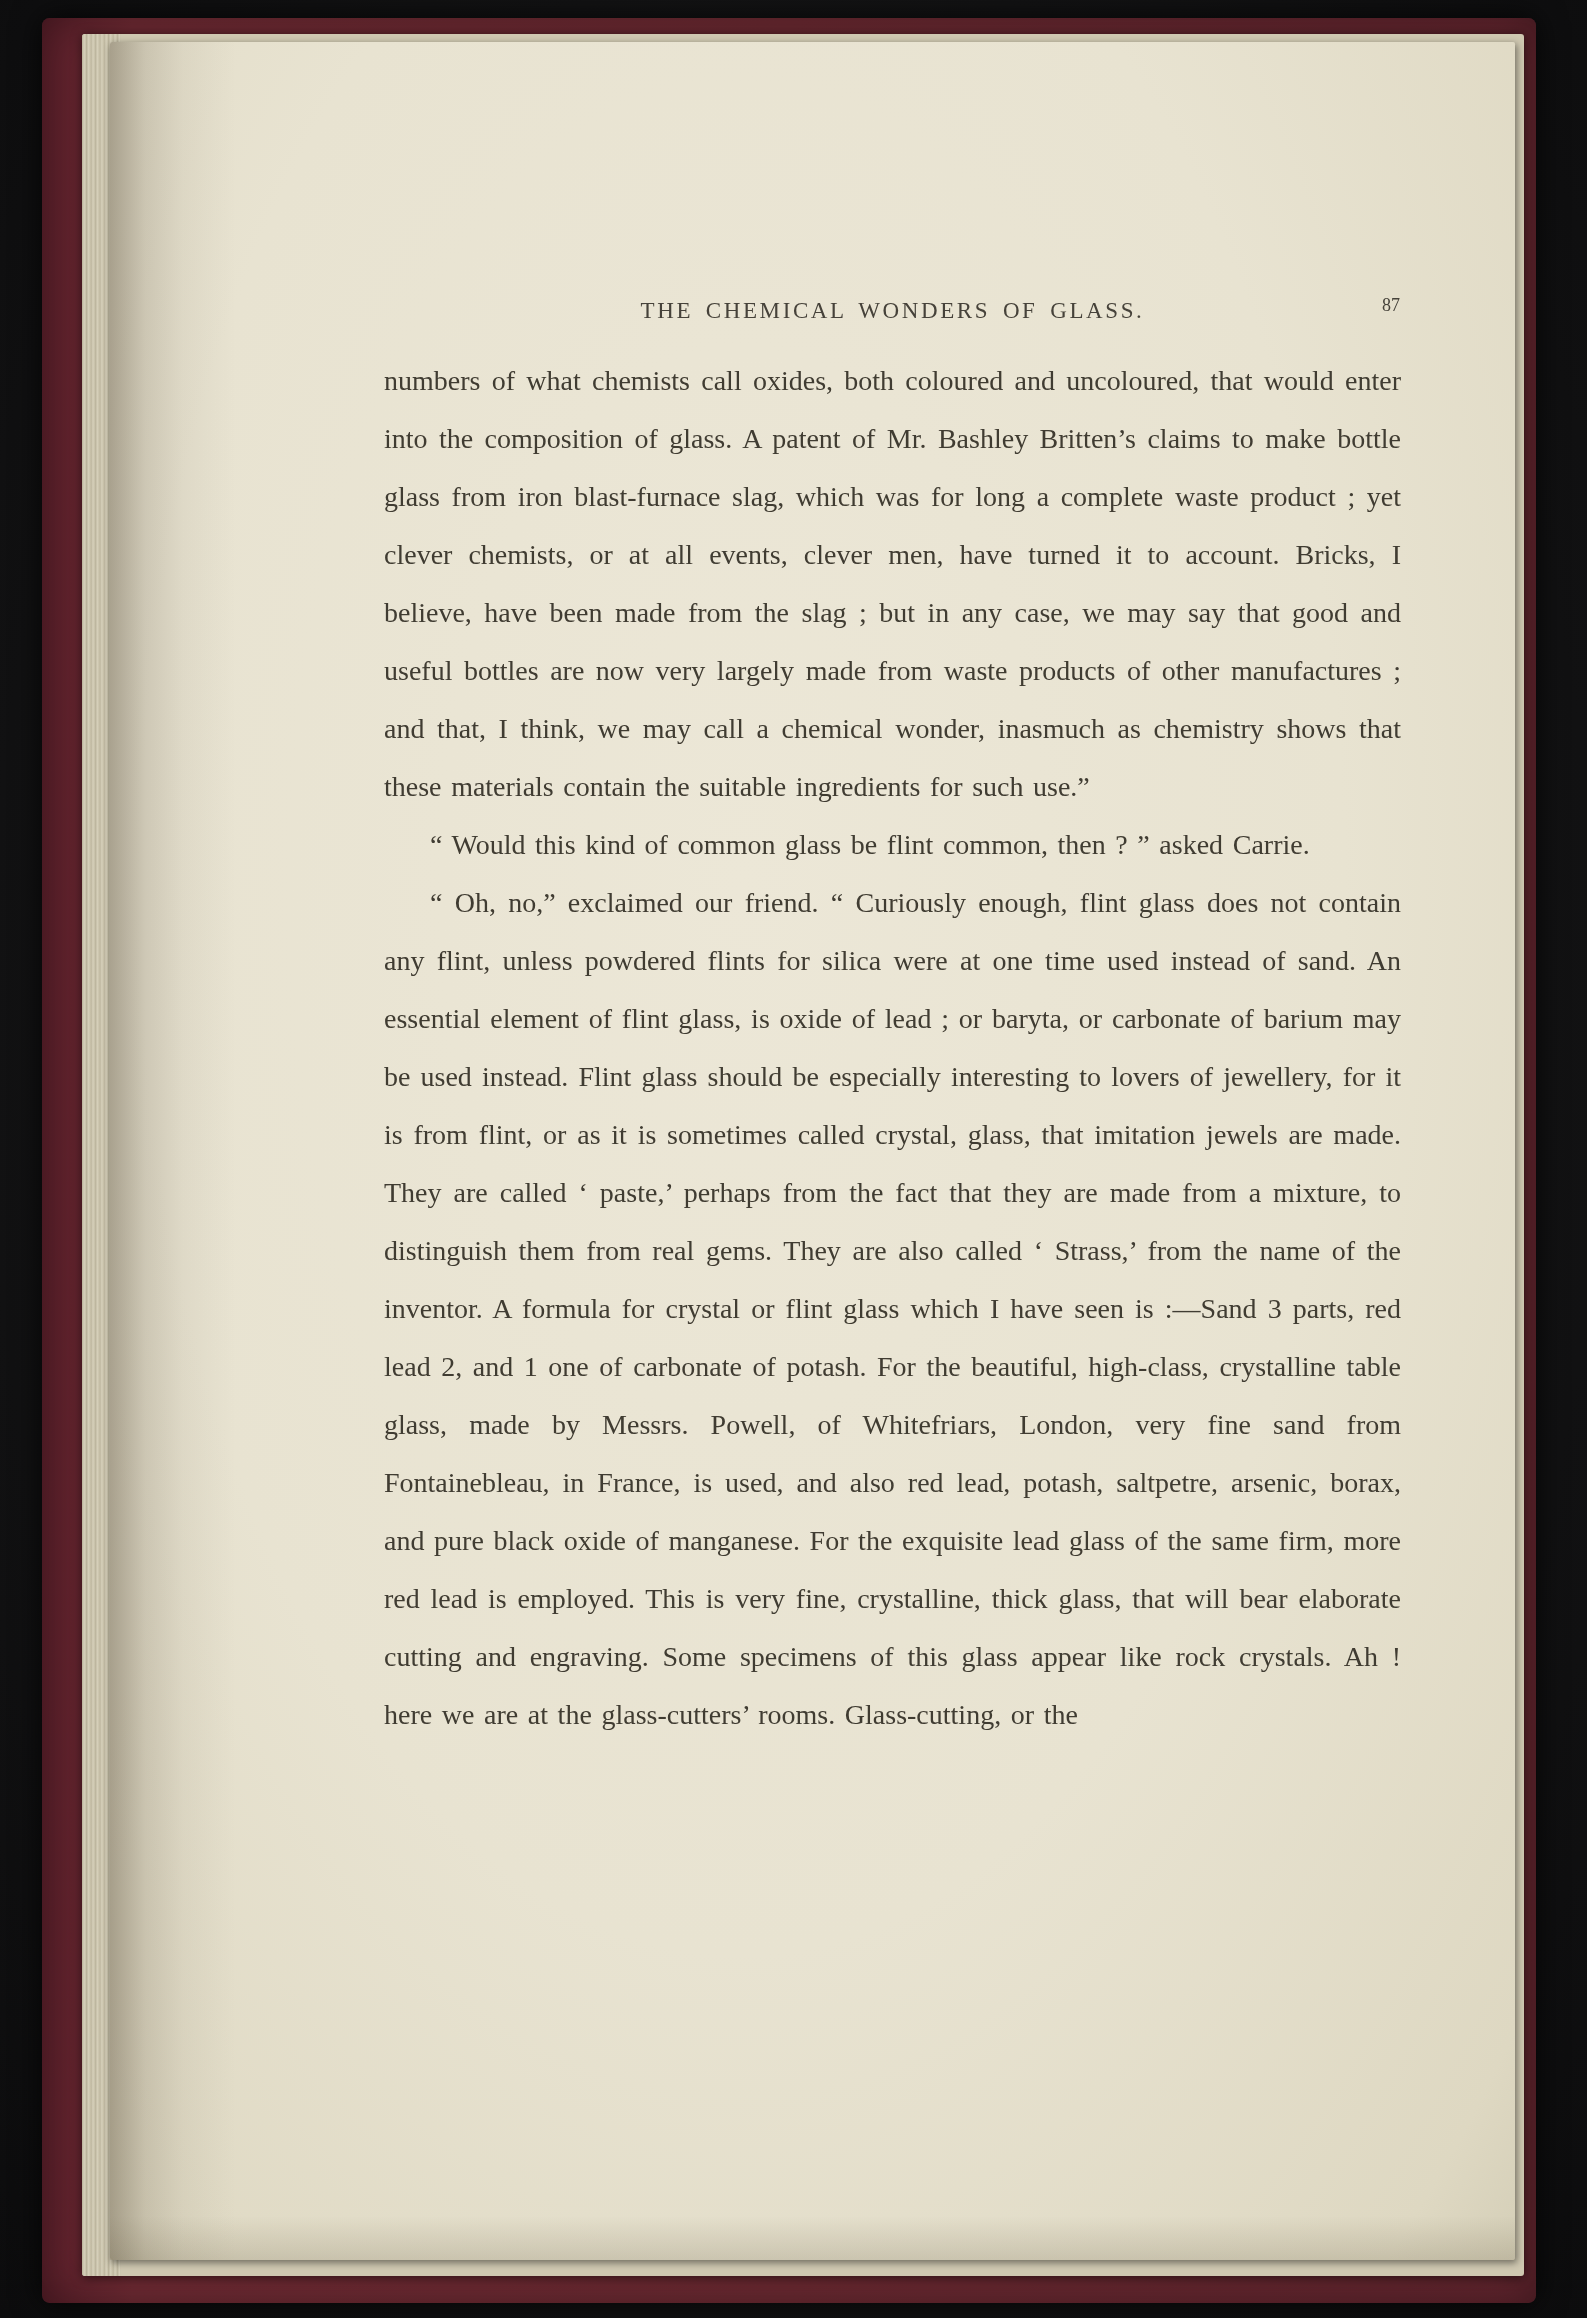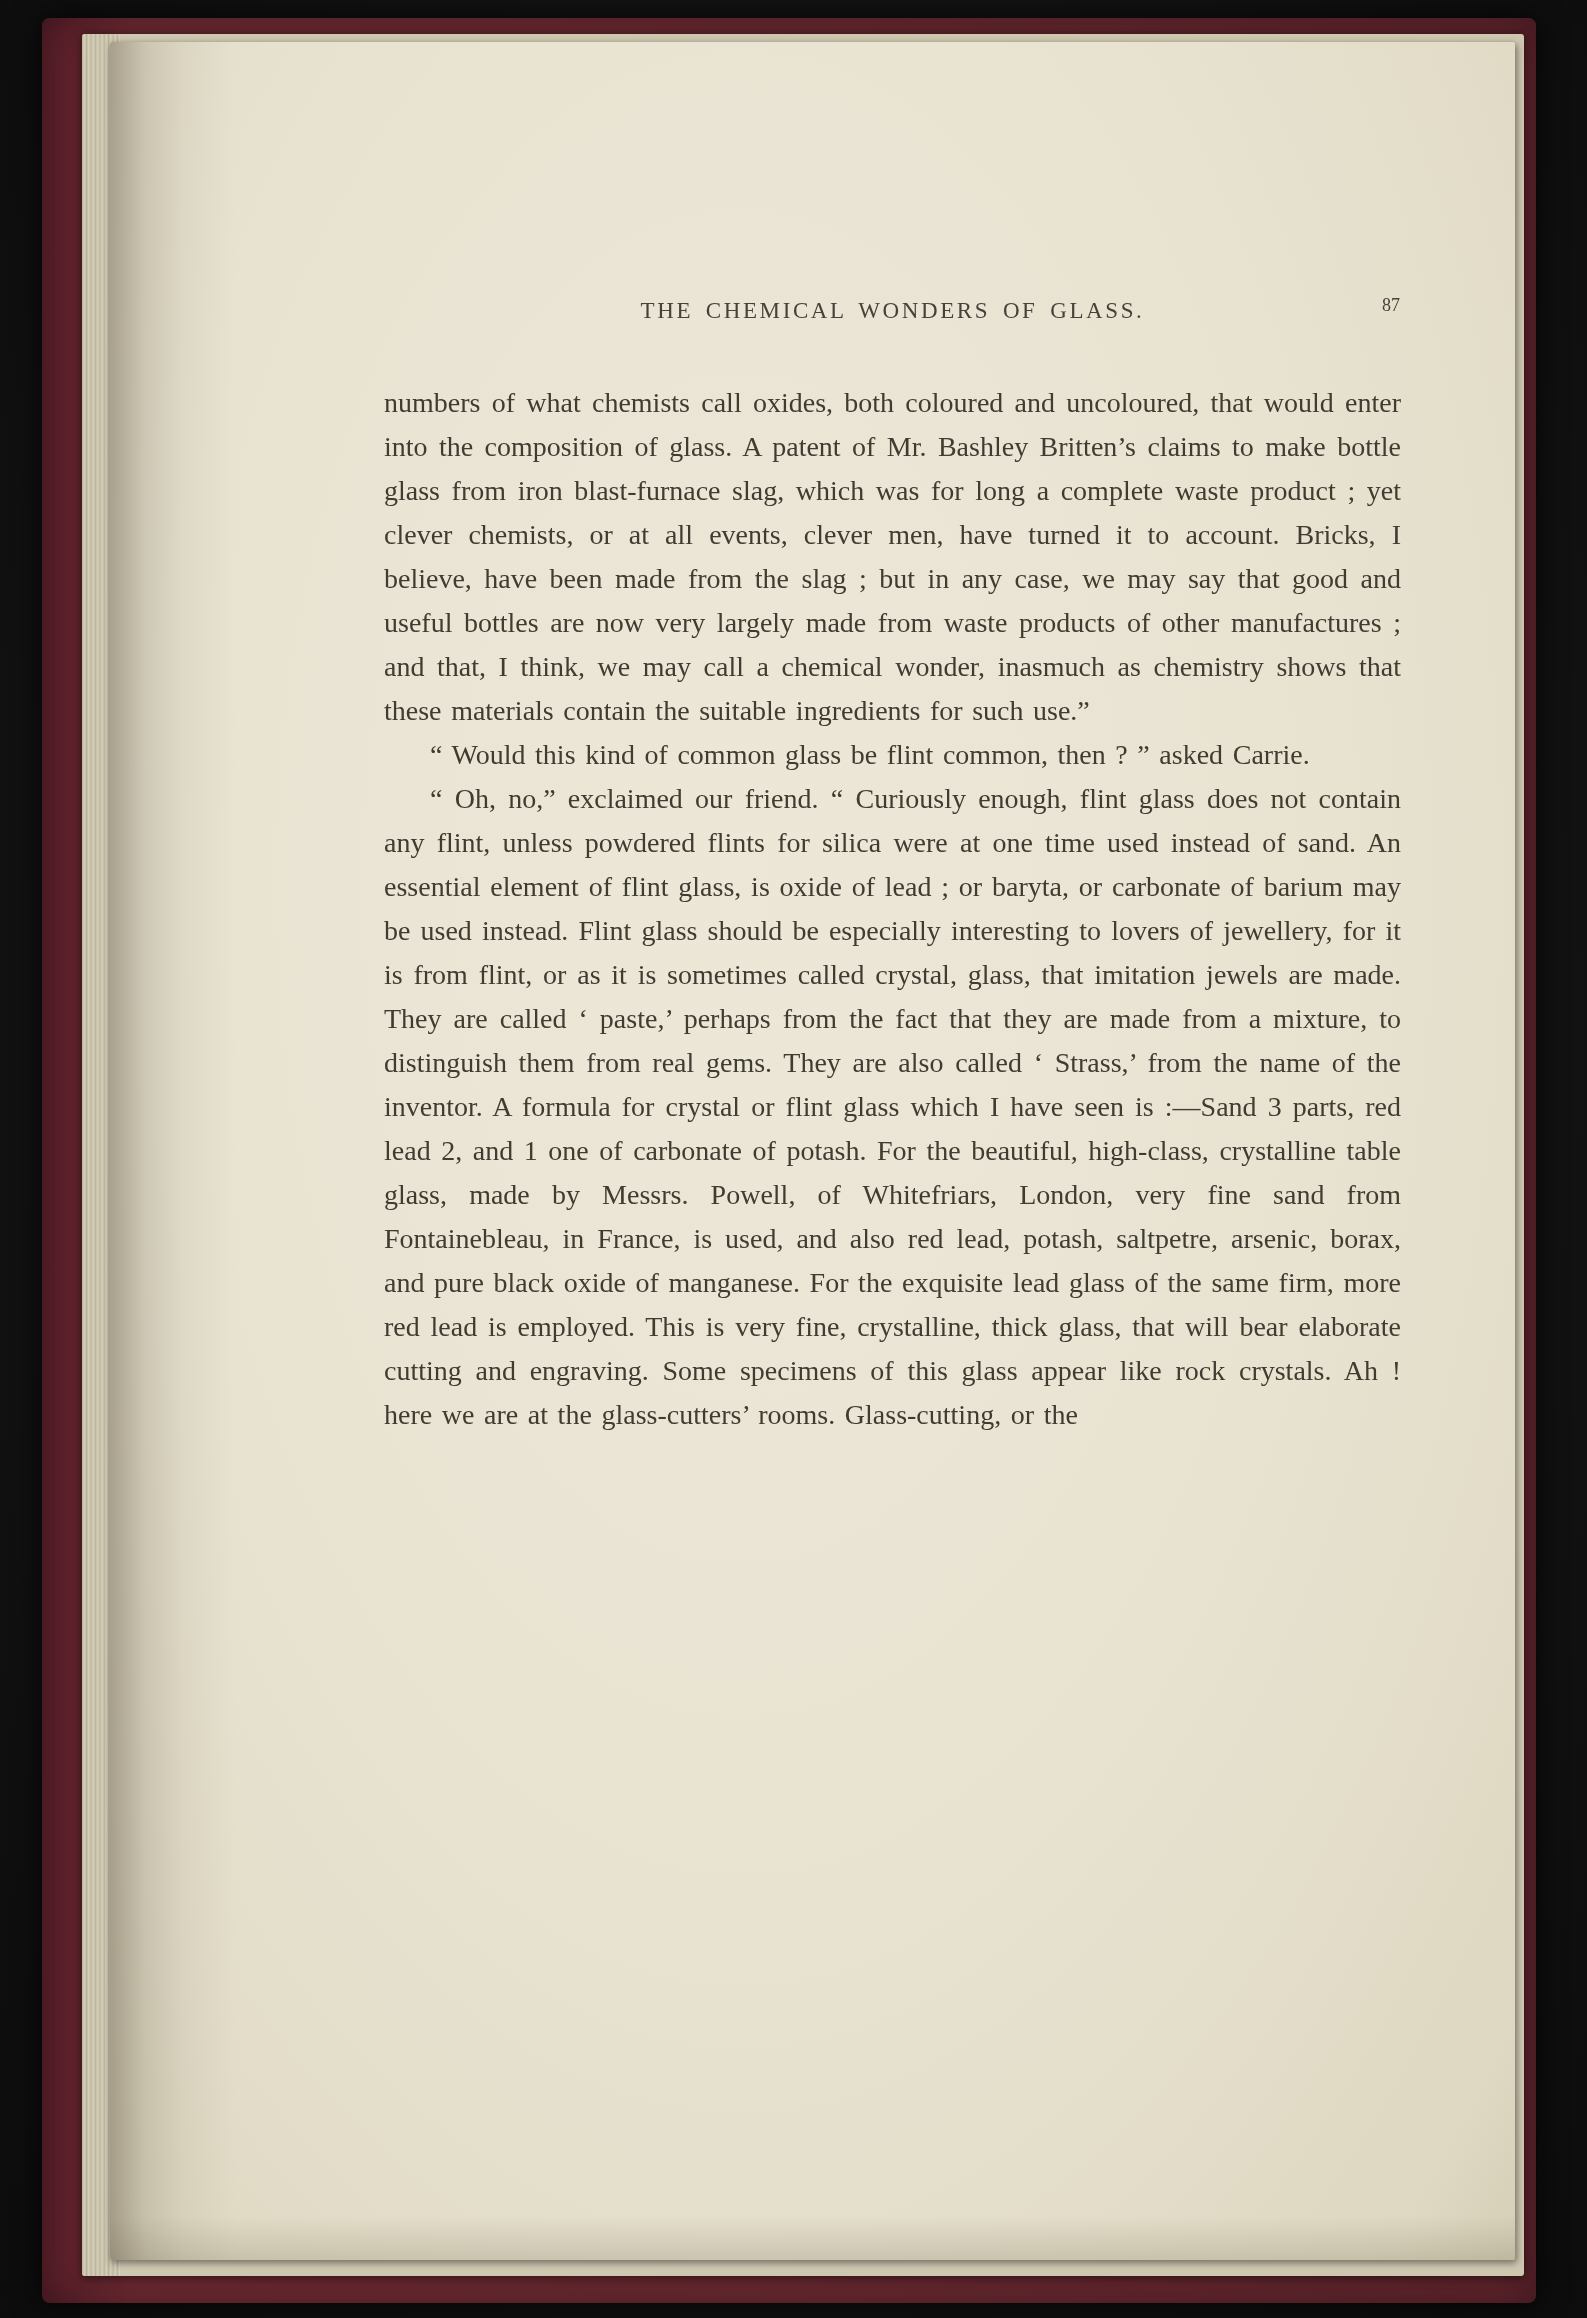--- a/index.html
+++ b/index.html
@@ -84,40 +84,40 @@
   .content {
     position: absolute;
     left: 274px;
     top: 256px;
     width: 1017px;
     color: #413d33;
   }
   .page-header {
     position: relative;
     height: 34px;
-    margin-bottom: 49px;
+    margin-bottom: 20px;
   }
   .running-title {
     display: block;
     text-align: center;
     font-size: 23px;
     letter-spacing: 2.6px;
     word-spacing: 4.4px;
     color: #46423a;
   }
   .page-number {
     position: absolute;
     right: 1px;
     top: -3px;
     font-size: 18px;
     color: #46423a;
   }
   .text-block {
     font-size: 28px;
-    line-height: 44px;
+    line-height: 58px;
     text-align: justify;
     word-spacing: 2.6px;
     color: #403c32;
     text-rendering: optimizeLegibility;
   }
   .para {
     margin: 0;
   }
   .para.indented {
     text-indent: 46px;

